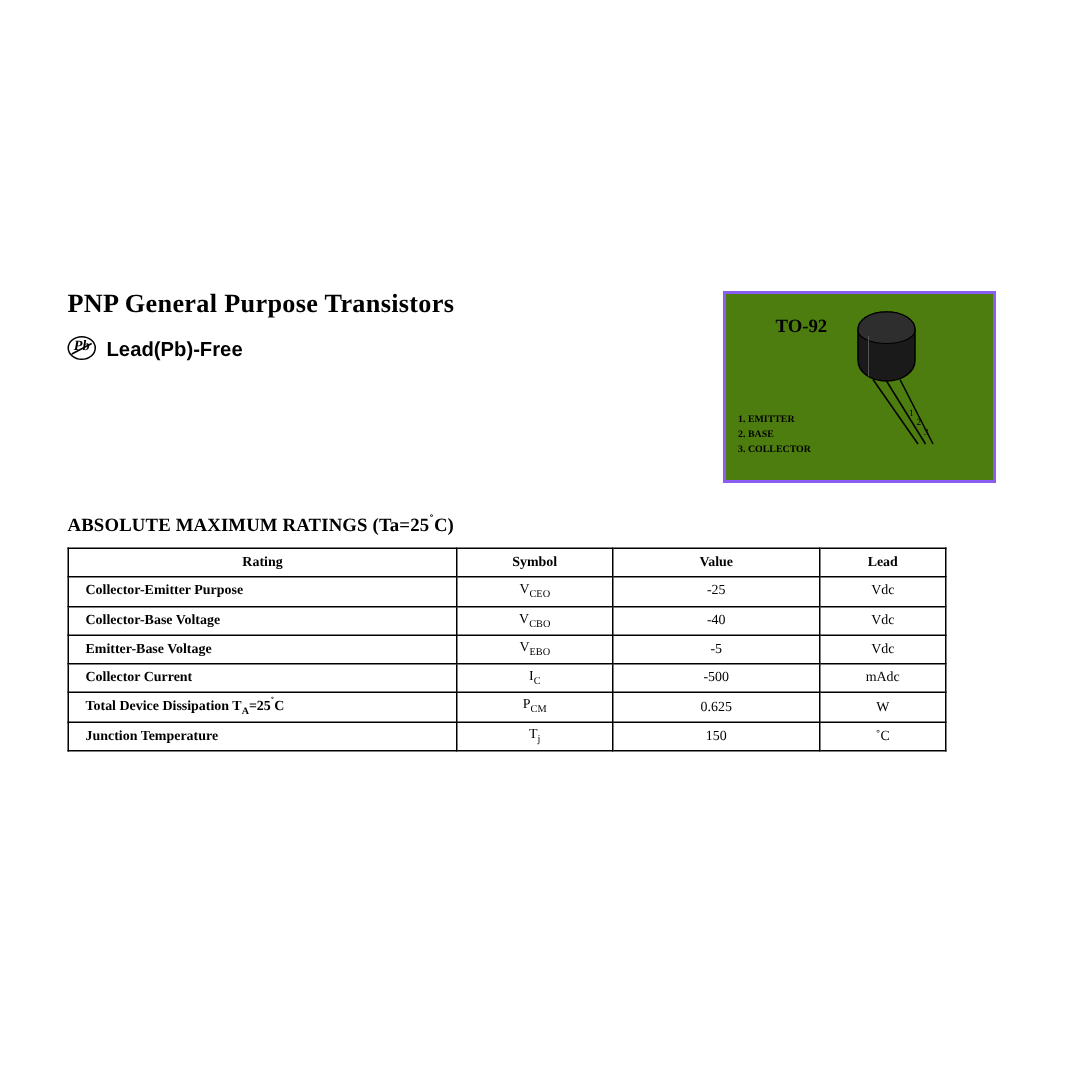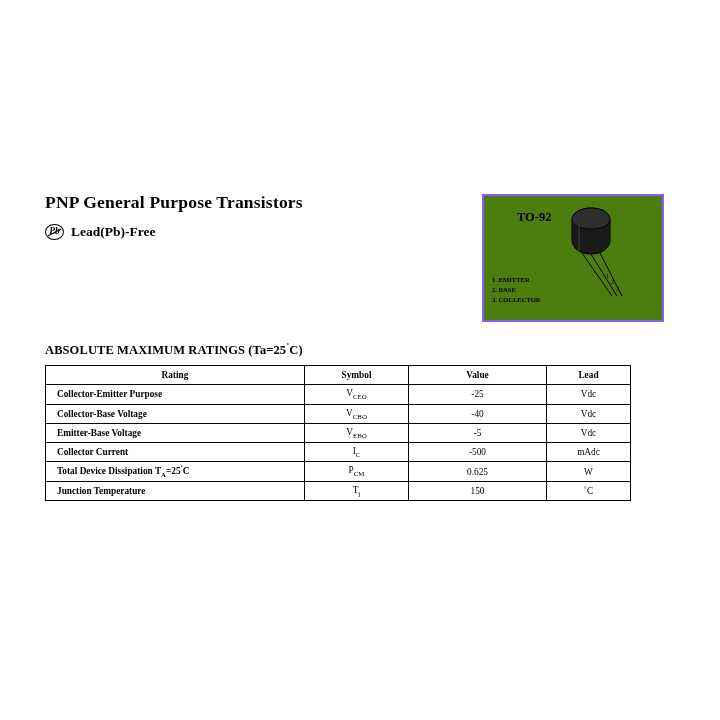--- a/index.html
+++ b/index.html
@@ -68,21 +68,21 @@
     left: 1px;
     top: 50%;
     width: 15px;
     height: 1px;
     background: #000;
     transform: rotate(-28deg);
   }
   .leadfree-label {
     font-weight: bold;
     font-size: 13.5px;
-    font-family: Liberation Serif, serif;
+    font-family: Liberation Sans, sans-serif;
   }
 
   
   .package-box {
     position: absolute;
     left: 450px;
     top: 194px;
     width: 178px;
     height: 124px;
     border: 2px solid #8b5cf6;

